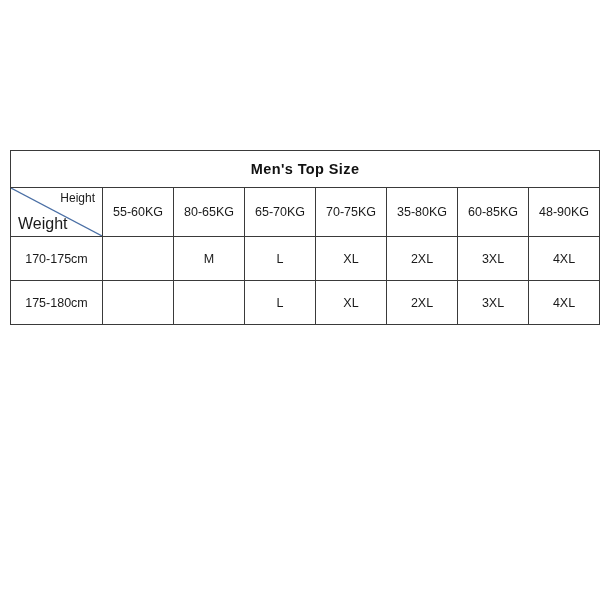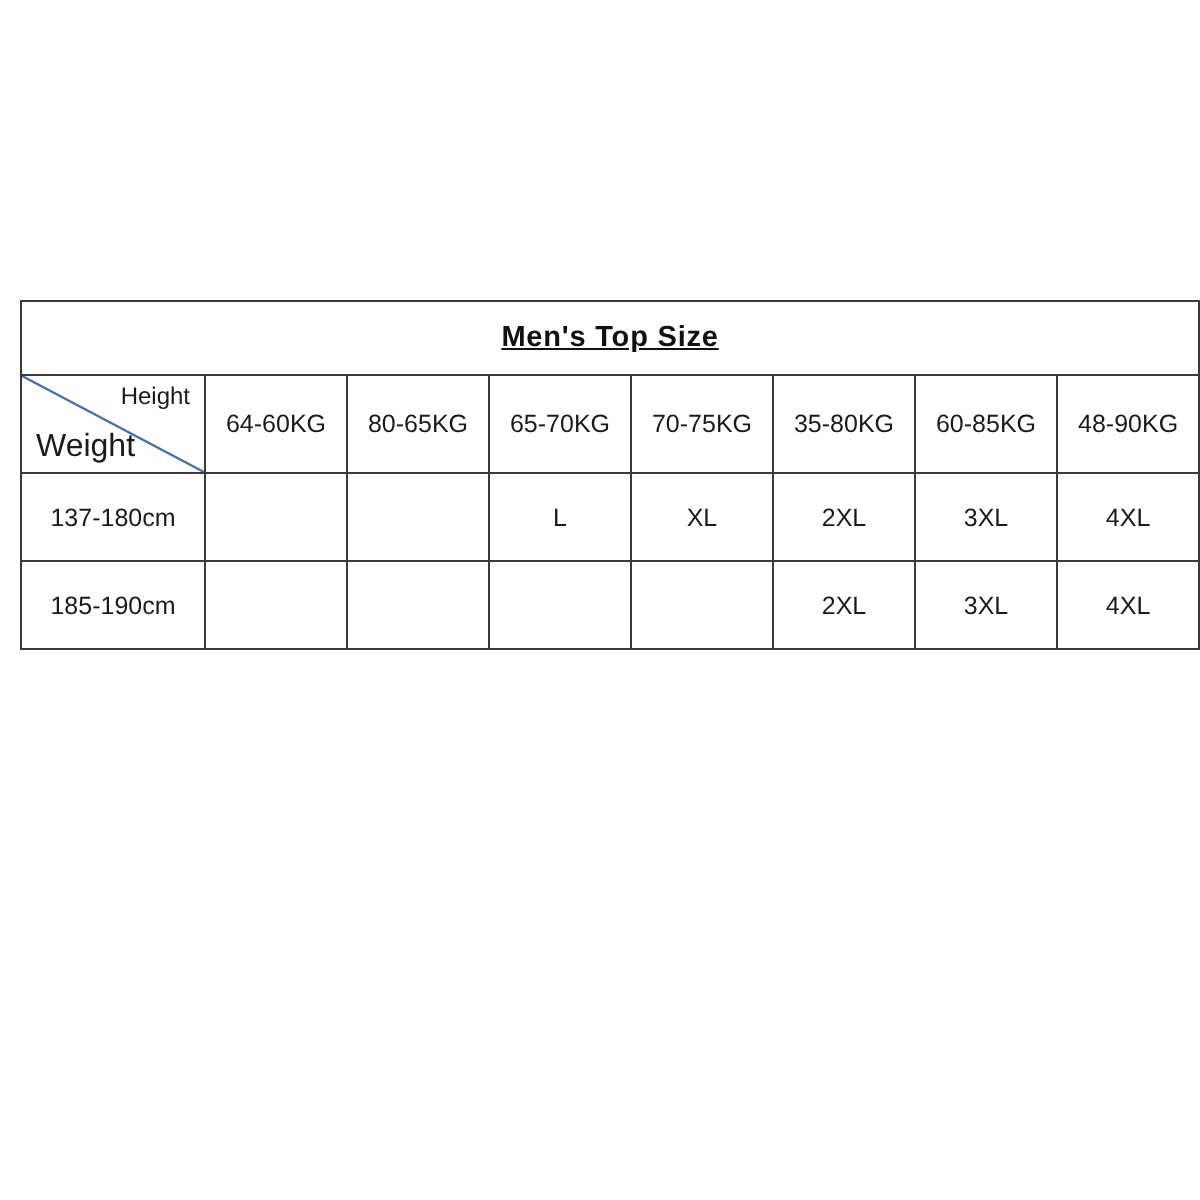--- a/index.html
+++ b/index.html
@@ -36,21 +36,20 @@
     color: #1a1a1a;
     font-weight: normal;
     padding: 0;
   }
   tr.title-row td {
     height: 36px;
     font-size: 14.5px;
     font-weight: bold;
     letter-spacing: 0.4px;
     color: #111;
-    text-decoration: underline;
   }
   tr.header-row td {
     height: 48px;
     font-size: 12.5px;
   }
   tr.data-row td {
     height: 43px;
   }
   td.corner {
     position: relative;
@@ -105,49 +104,49 @@
           <td colspan="8">Men's Top Size</td>
         </tr>
         <tr class="header-row">
           <td class="corner">
             <svg class="diag" viewBox="0 0 92 48" preserveAspectRatio="none">
               <line x1="0" y1="0" x2="92" y2="48" stroke="#4a6fa5" stroke-width="1.2"></line>
             </svg>
             <span class="lbl-height">Height</span>
             <span class="lbl-weight">Weight</span>
           </td>
-          <td>64-60KG</td>
+          <td>55-60KG</td>
           <td>80-65KG</td>
           <td>65-70KG</td>
           <td>70-75KG</td>
           <td>35-80KG</td>
           <td>60-85KG</td>
           <td>48-90KG</td>
         </tr>
 
 
+        <tr class="data-row">
+          <td class="rowhead">170-175cm</td>
+          <td></td>
+          <td>M</td>
+          <td>L</td>
+          <td>XL</td>
+          <td>2XL</td>
+          <td>3XL</td>
+          <td>4XL</td>
+        </tr>
 
         <tr class="data-row">
-          <td class="rowhead">137-180cm</td>
+          <td class="rowhead">175-180cm</td>
           <td></td>
           <td></td>
           <td>L</td>
           <td>XL</td>
           <td>2XL</td>
           <td>3XL</td>
           <td>4XL</td>
         </tr>
 
 
-        <tr class="data-row">
-          <td class="rowhead">185-190cm</td>
-          <td></td>
-          <td></td>
-          <td></td>
-          <td></td>
-          <td>2XL</td>
-          <td>3XL</td>
-          <td>4XL</td>
-        </tr>
       </tbody>
     </table>
   </div>
 </div>
 
 </body></html>

